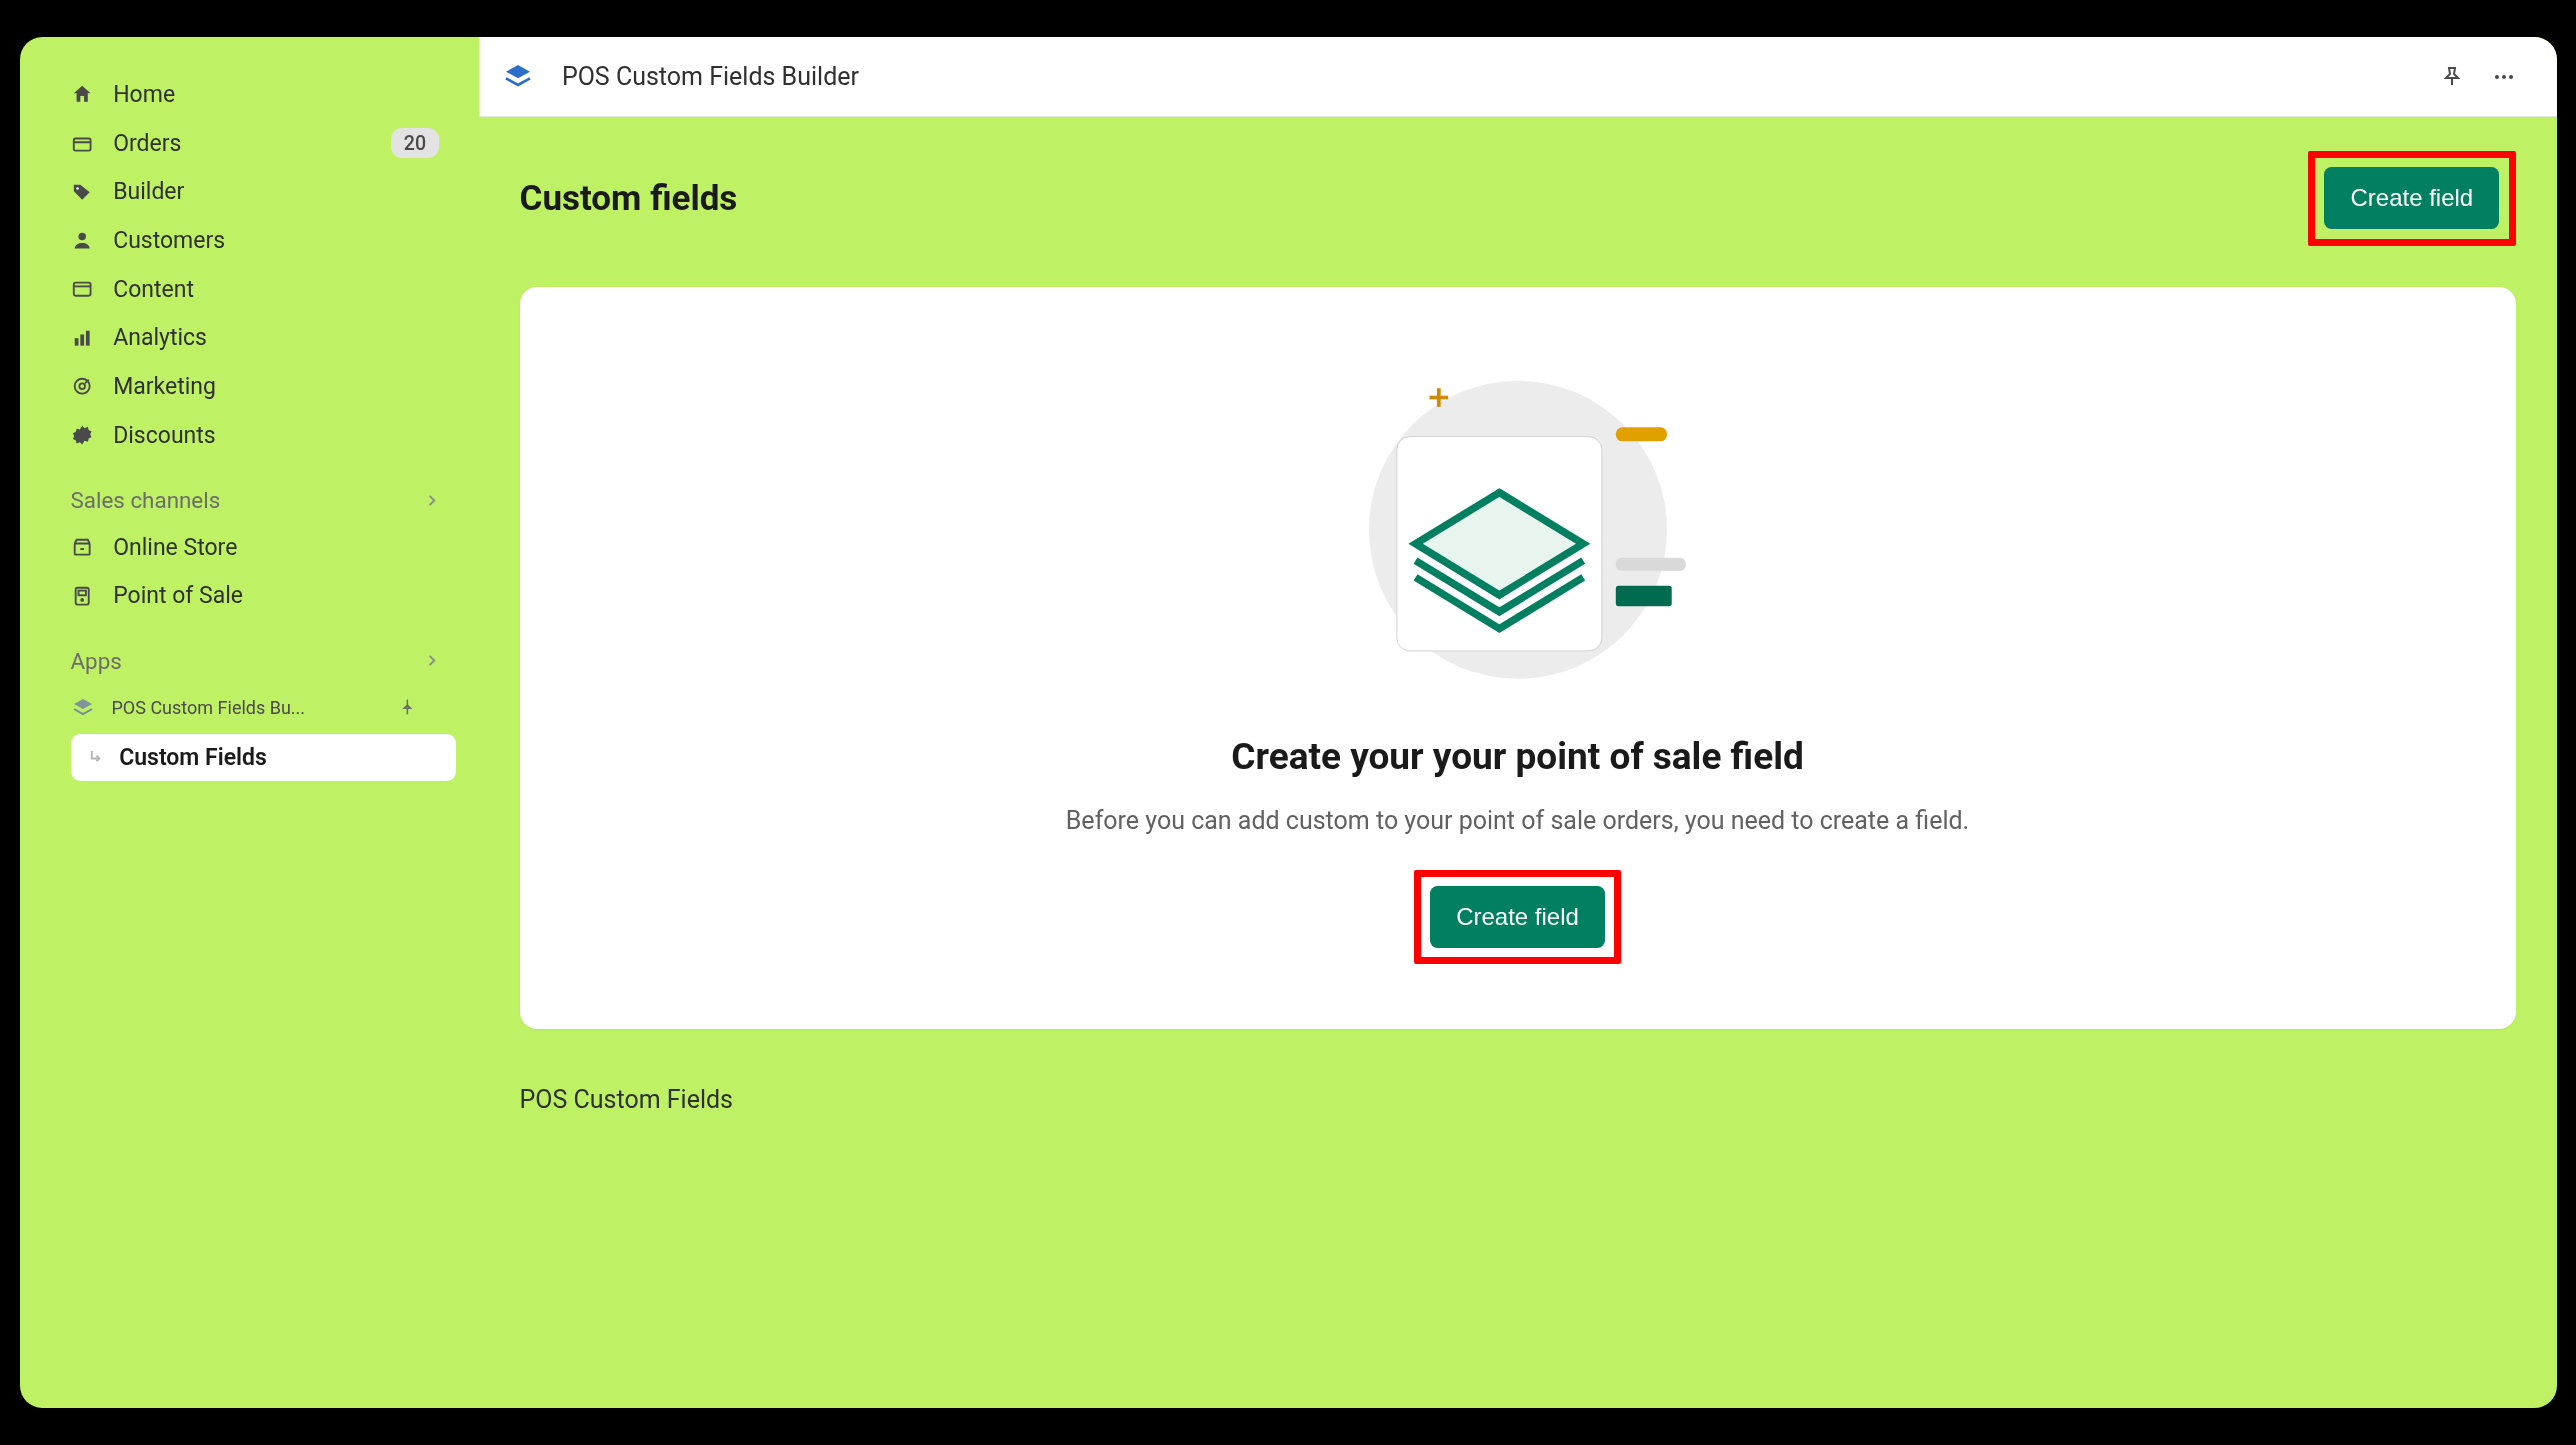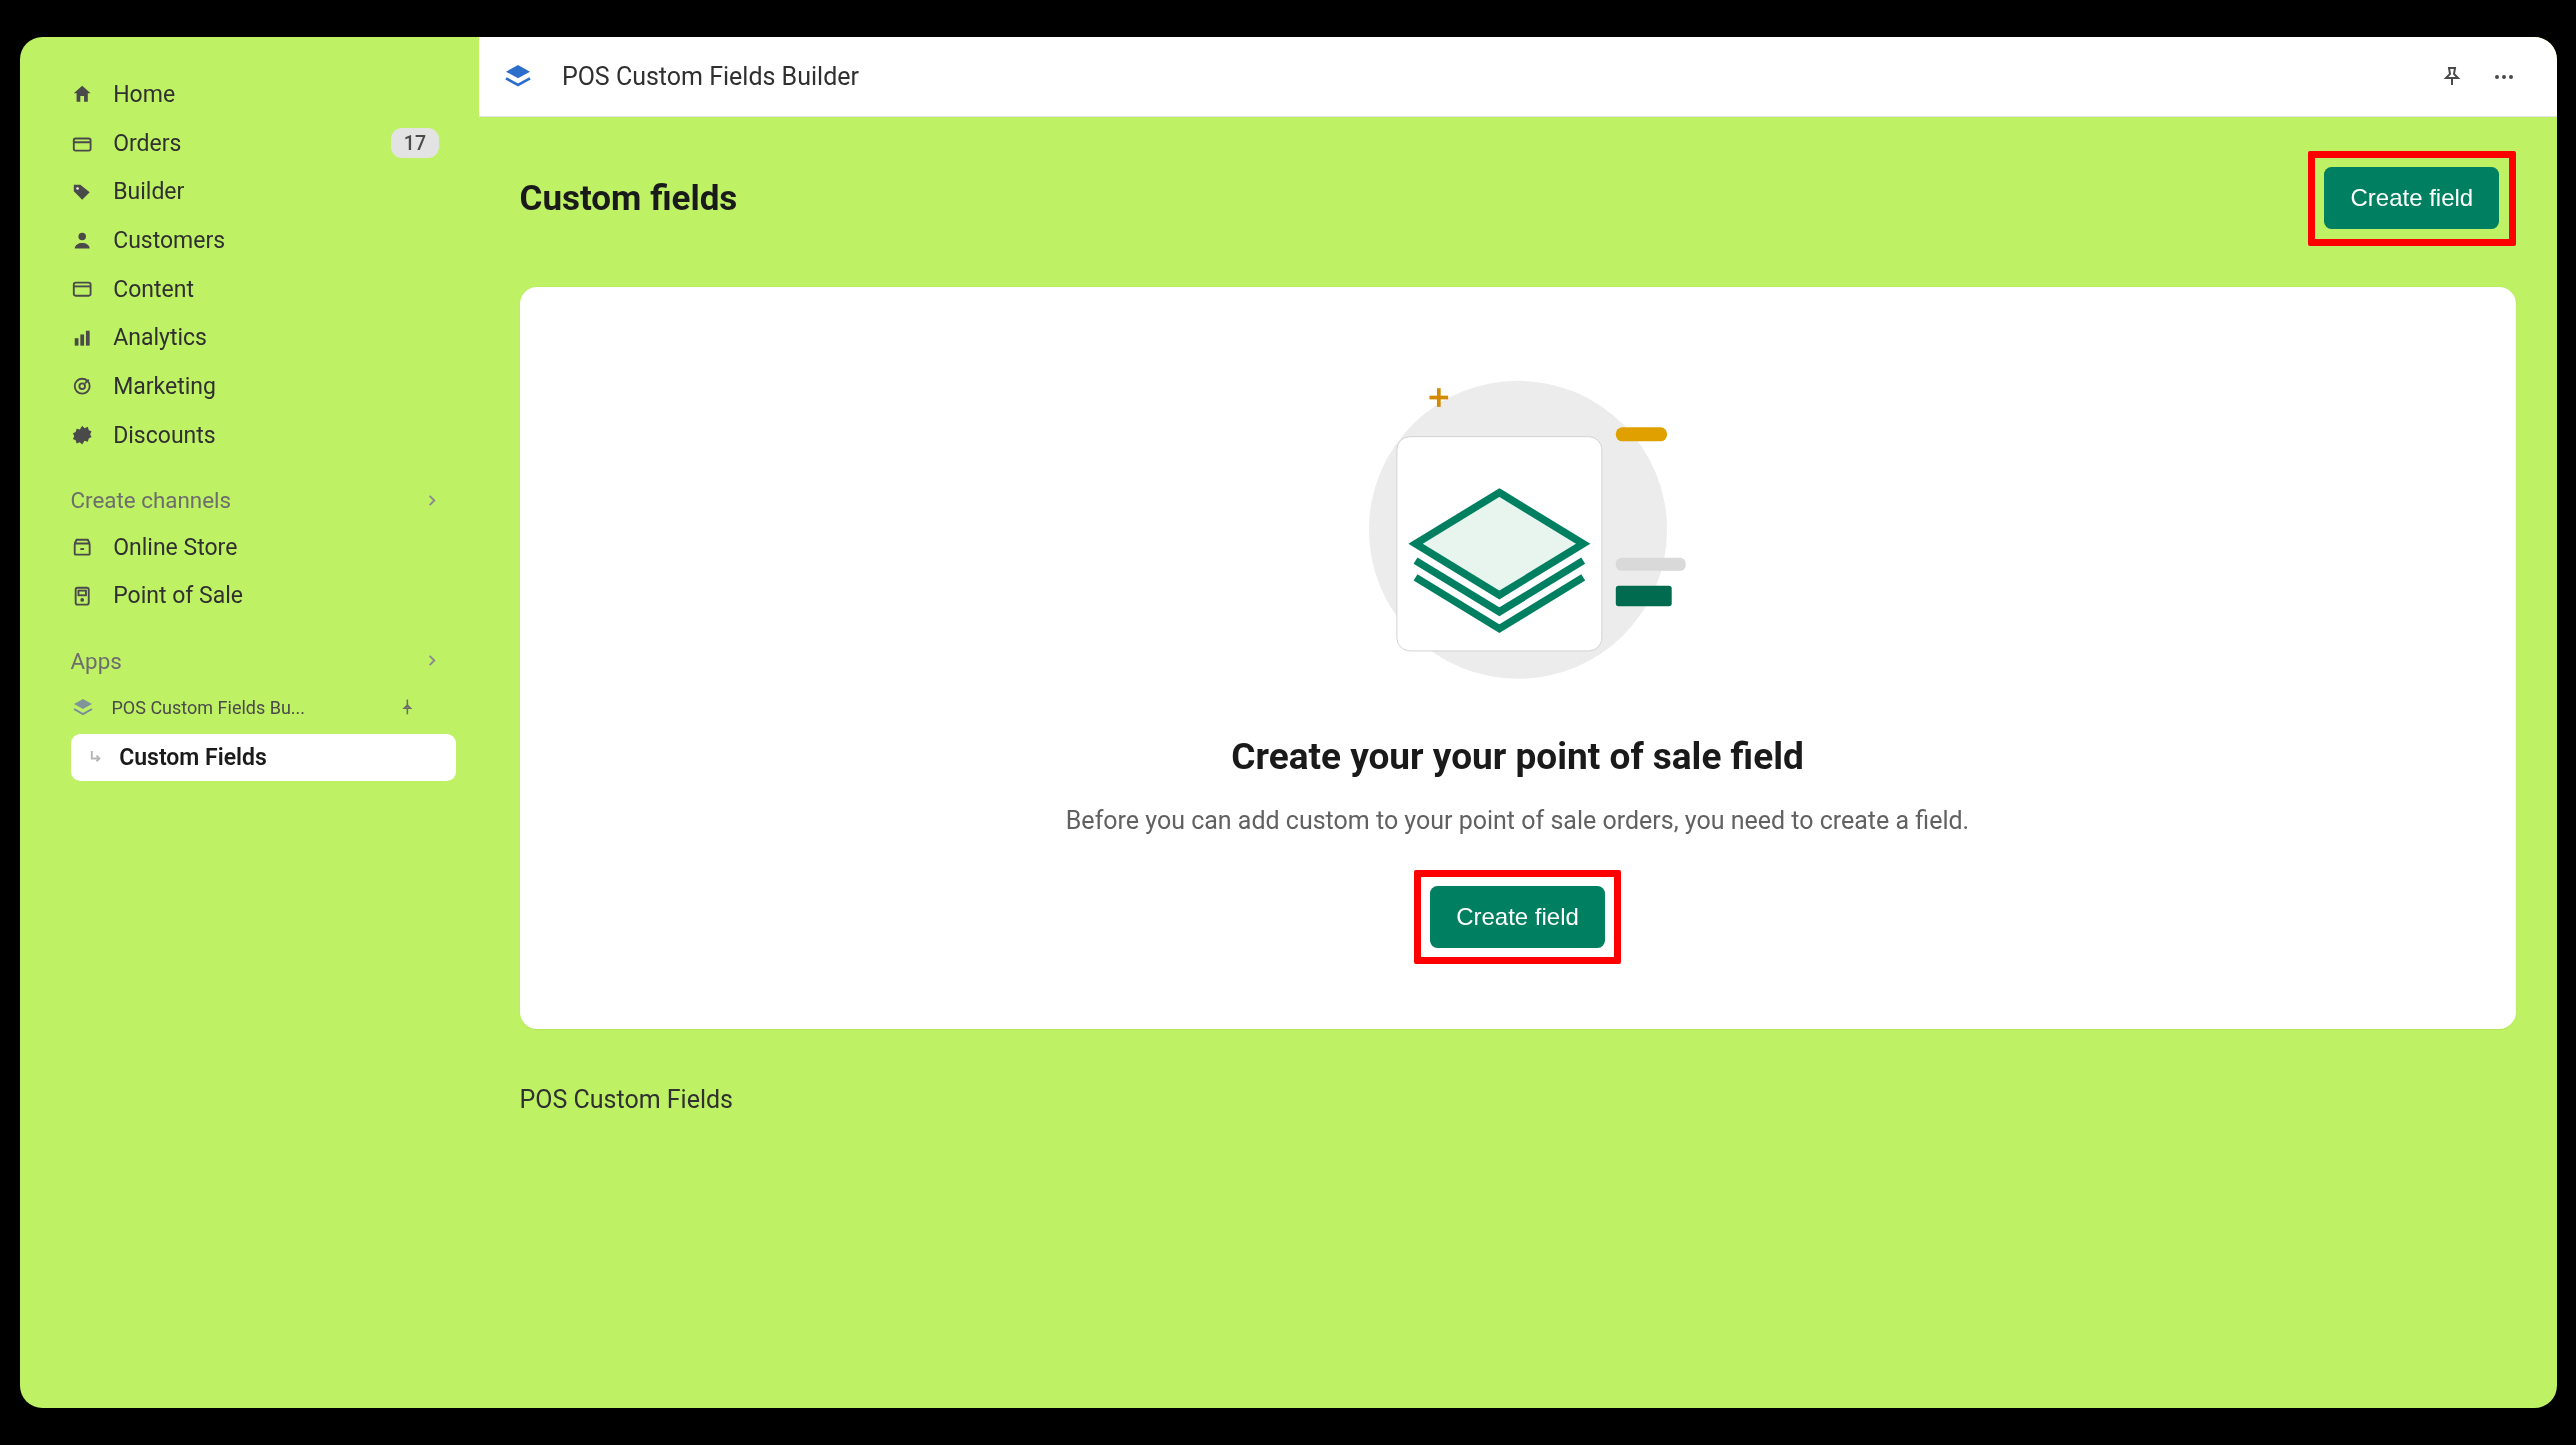--- a/index.html
+++ b/index.html
@@ -152,21 +152,21 @@
           <span class="label">Home</span>
         </div>
         <div class="nav-item">
           <span class="icon">
             <svg width="22.4" height="22.4" viewBox="0 0 24 24" fill="none" stroke="#4a4a4a" stroke-width="2">
                 <rect x="3" y="7" width="18" height="13" rx="2"></rect>
                 <path d="M3 11h18"></path>
               </svg>
           </span>
           <span class="label">Orders</span>
-          <span class="nav-badge">17</span>
+          <span class="nav-badge">20</span>
         </div>
         <div class="nav-item">
           <span class="icon">
             <svg width="22.4" height="22.4" viewBox="0 0 24 24" fill="#4a4a4a">
                 <path d="M20 12l-8 8-9-9V4h7l10 8z"></path>
                 <circle cx="7" cy="8" r="1.4" fill="#f1f1f1"></circle>
               </svg>
           </span>
           <span class="label">Builder</span>
         </div>
@@ -212,21 +212,21 @@
           <span class="icon">
             <svg width="22.4" height="22.4" viewBox="0 0 24 24" fill="#4a4a4a">
                 <path d="M12 2l2.5 2.5L18 3l1 3.5L22 8l-1.5 3L22 14l-3 1.5L18 19l-3.5-1L12 22l-2.5-2.5L6 21l-1-3.5L2 16l1.5-3L2 10l3-1.5L6 5l3.5 1z"></path>
               </svg>
           </span>
           <span class="label">Discounts</span>
         </div>
       </div>
 
       <div class="section-header">
-        <span>Create channels</span>
+        <span>Sales channels</span>
         <span class="chevron">
           <svg width="15" height="15" viewBox="0 0 16 16" fill="none" stroke="#8a8a8a" stroke-width="2">
               <path d="M6 3l5 5-5 5"></path>
             </svg>
         </span>
       </div>
       <div class="nav-group">
         <div class="nav-item">
           <span class="icon">
             <svg width="22.4" height="22.4" viewBox="0 0 24 24" fill="none" stroke="#4a4a4a" stroke-width="2">

